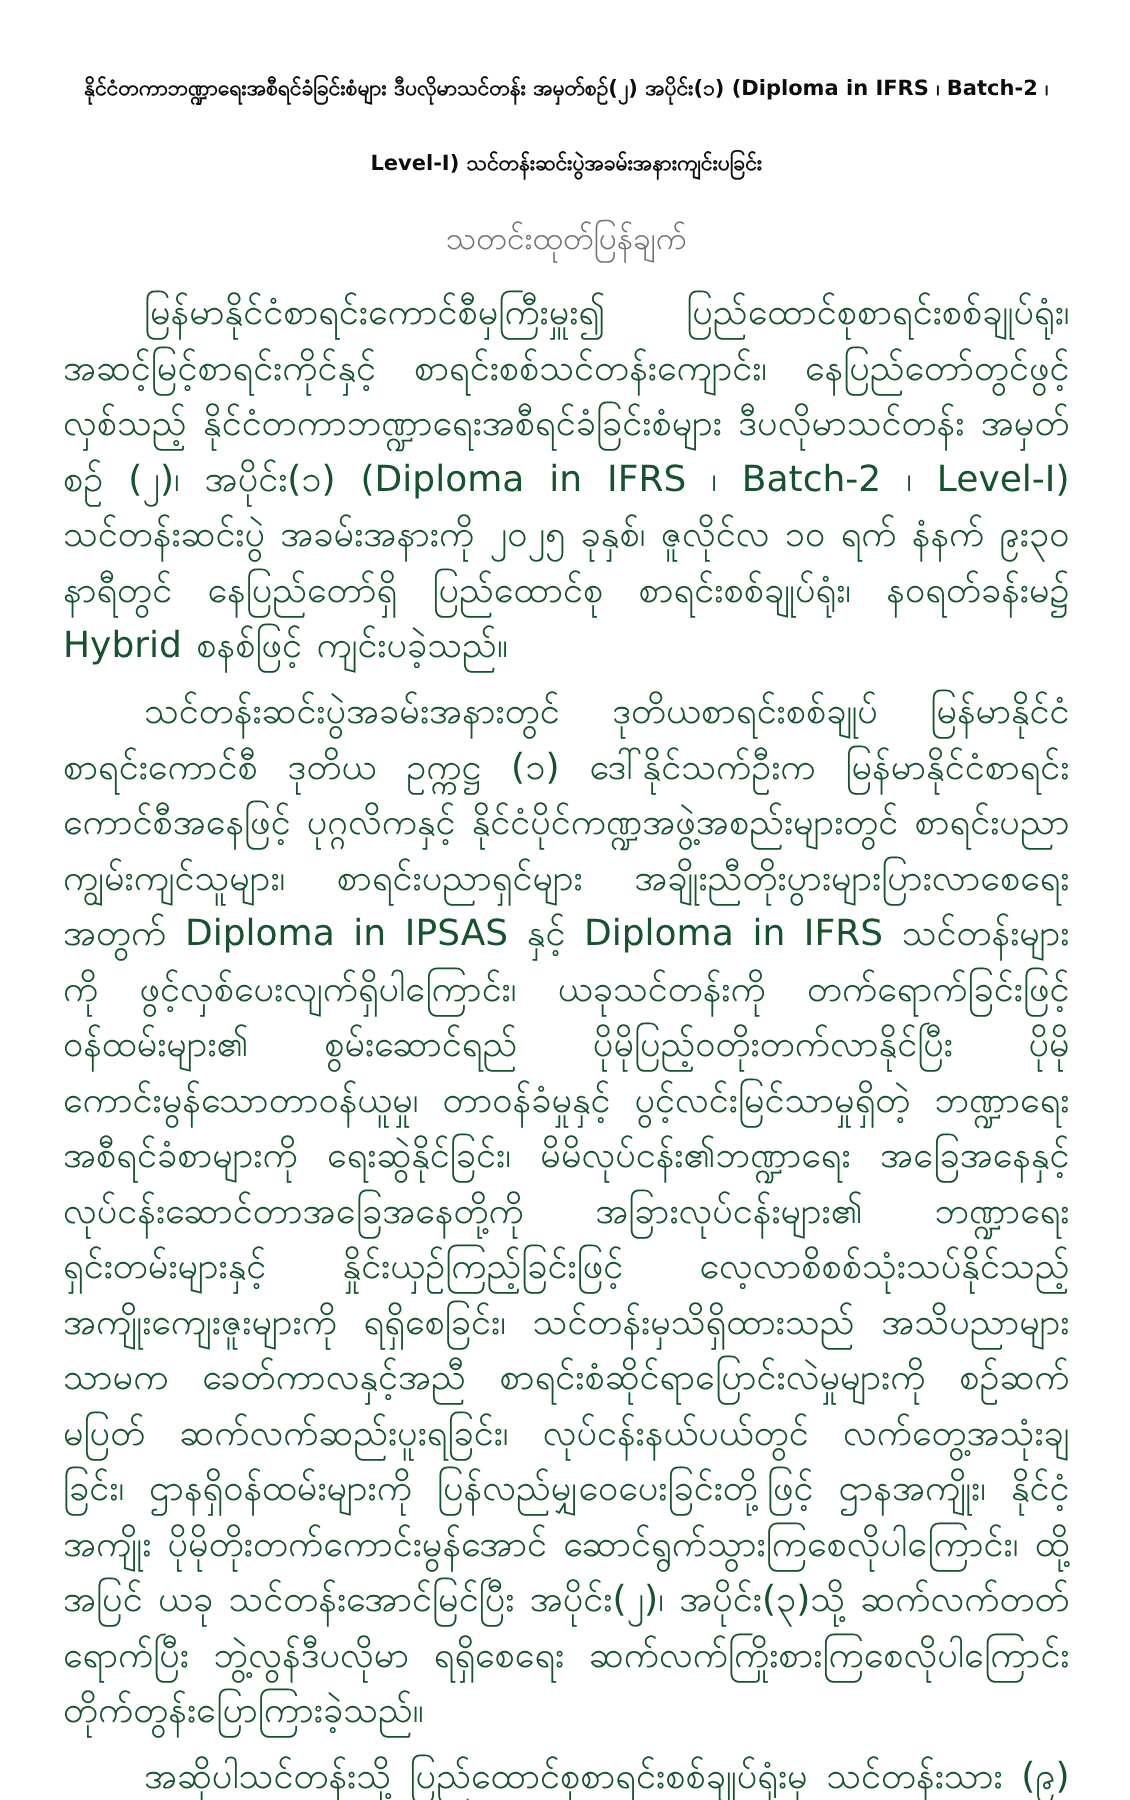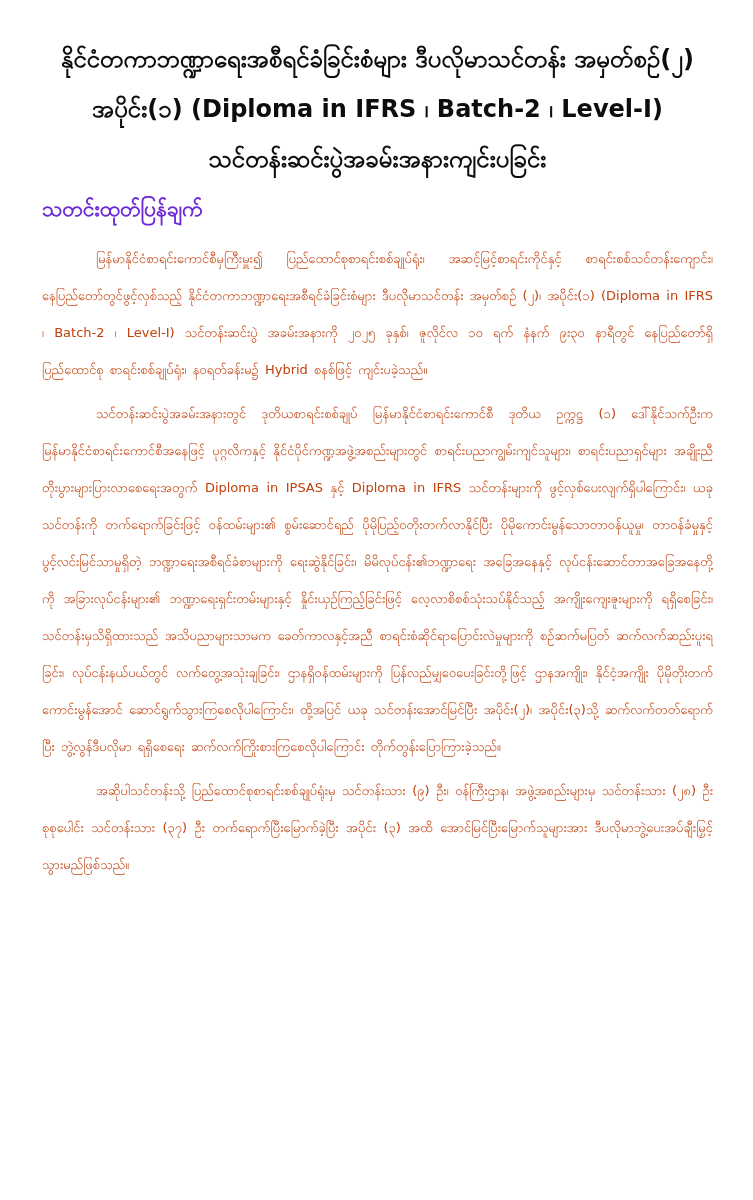--- a/index.html
+++ b/index.html
@@ -10,40 +10,41 @@
   }
   .page {
     width: 753px;
     height: 1200px;
     background: #ffffff;
     color: #111111;
     padding: 34px 40px 0 42px;
     overflow: hidden;
   }
   .doc-title {
-    font-size: 24px;
+    font-size: 14px;
     font-weight: bold;
     text-align: center;
     line-height: 50px;
     color: #0d0d0d;
     margin: 0 6px 0 6px;
   }
   .doc-subtitle {
     font-size: 21px;
-    font-weight: bold;
+    font-weight: normal;
+    text-align: center;
     line-height: 50px;
-    color: #6d28d9;
+    color: #737373;
     margin-bottom: 6px;
   }
   .doc-body p {
-    font-size: 13px;
+    font-size: 24px;
     line-height: 37px;
     text-align: justify;
     text-indent: 54px;
-    color: #c2410c;
+    color: #14532d;
     margin: 0 0 7px 0;
     word-spacing: 2px;
   }
 </style>
 </head>
 <body>
 
 <div class="page">
   <h1 class="doc-title">နိုင်ငံတကာဘဏ္ဍာရေးအစီရင်ခံခြင်းစံများ ဒီပလိုမာသင်တန်း အမှတ်စဉ်(၂) အပိုင်း(၁)  (Diploma in IFRS ၊ Batch-2 ၊ Level-I) သင်တန်းဆင်းပွဲအခမ်းအနားကျင်းပခြင်း</h1>
   <h2 class="doc-subtitle">သတင်းထုတ်ပြန်ချက်</h2>

